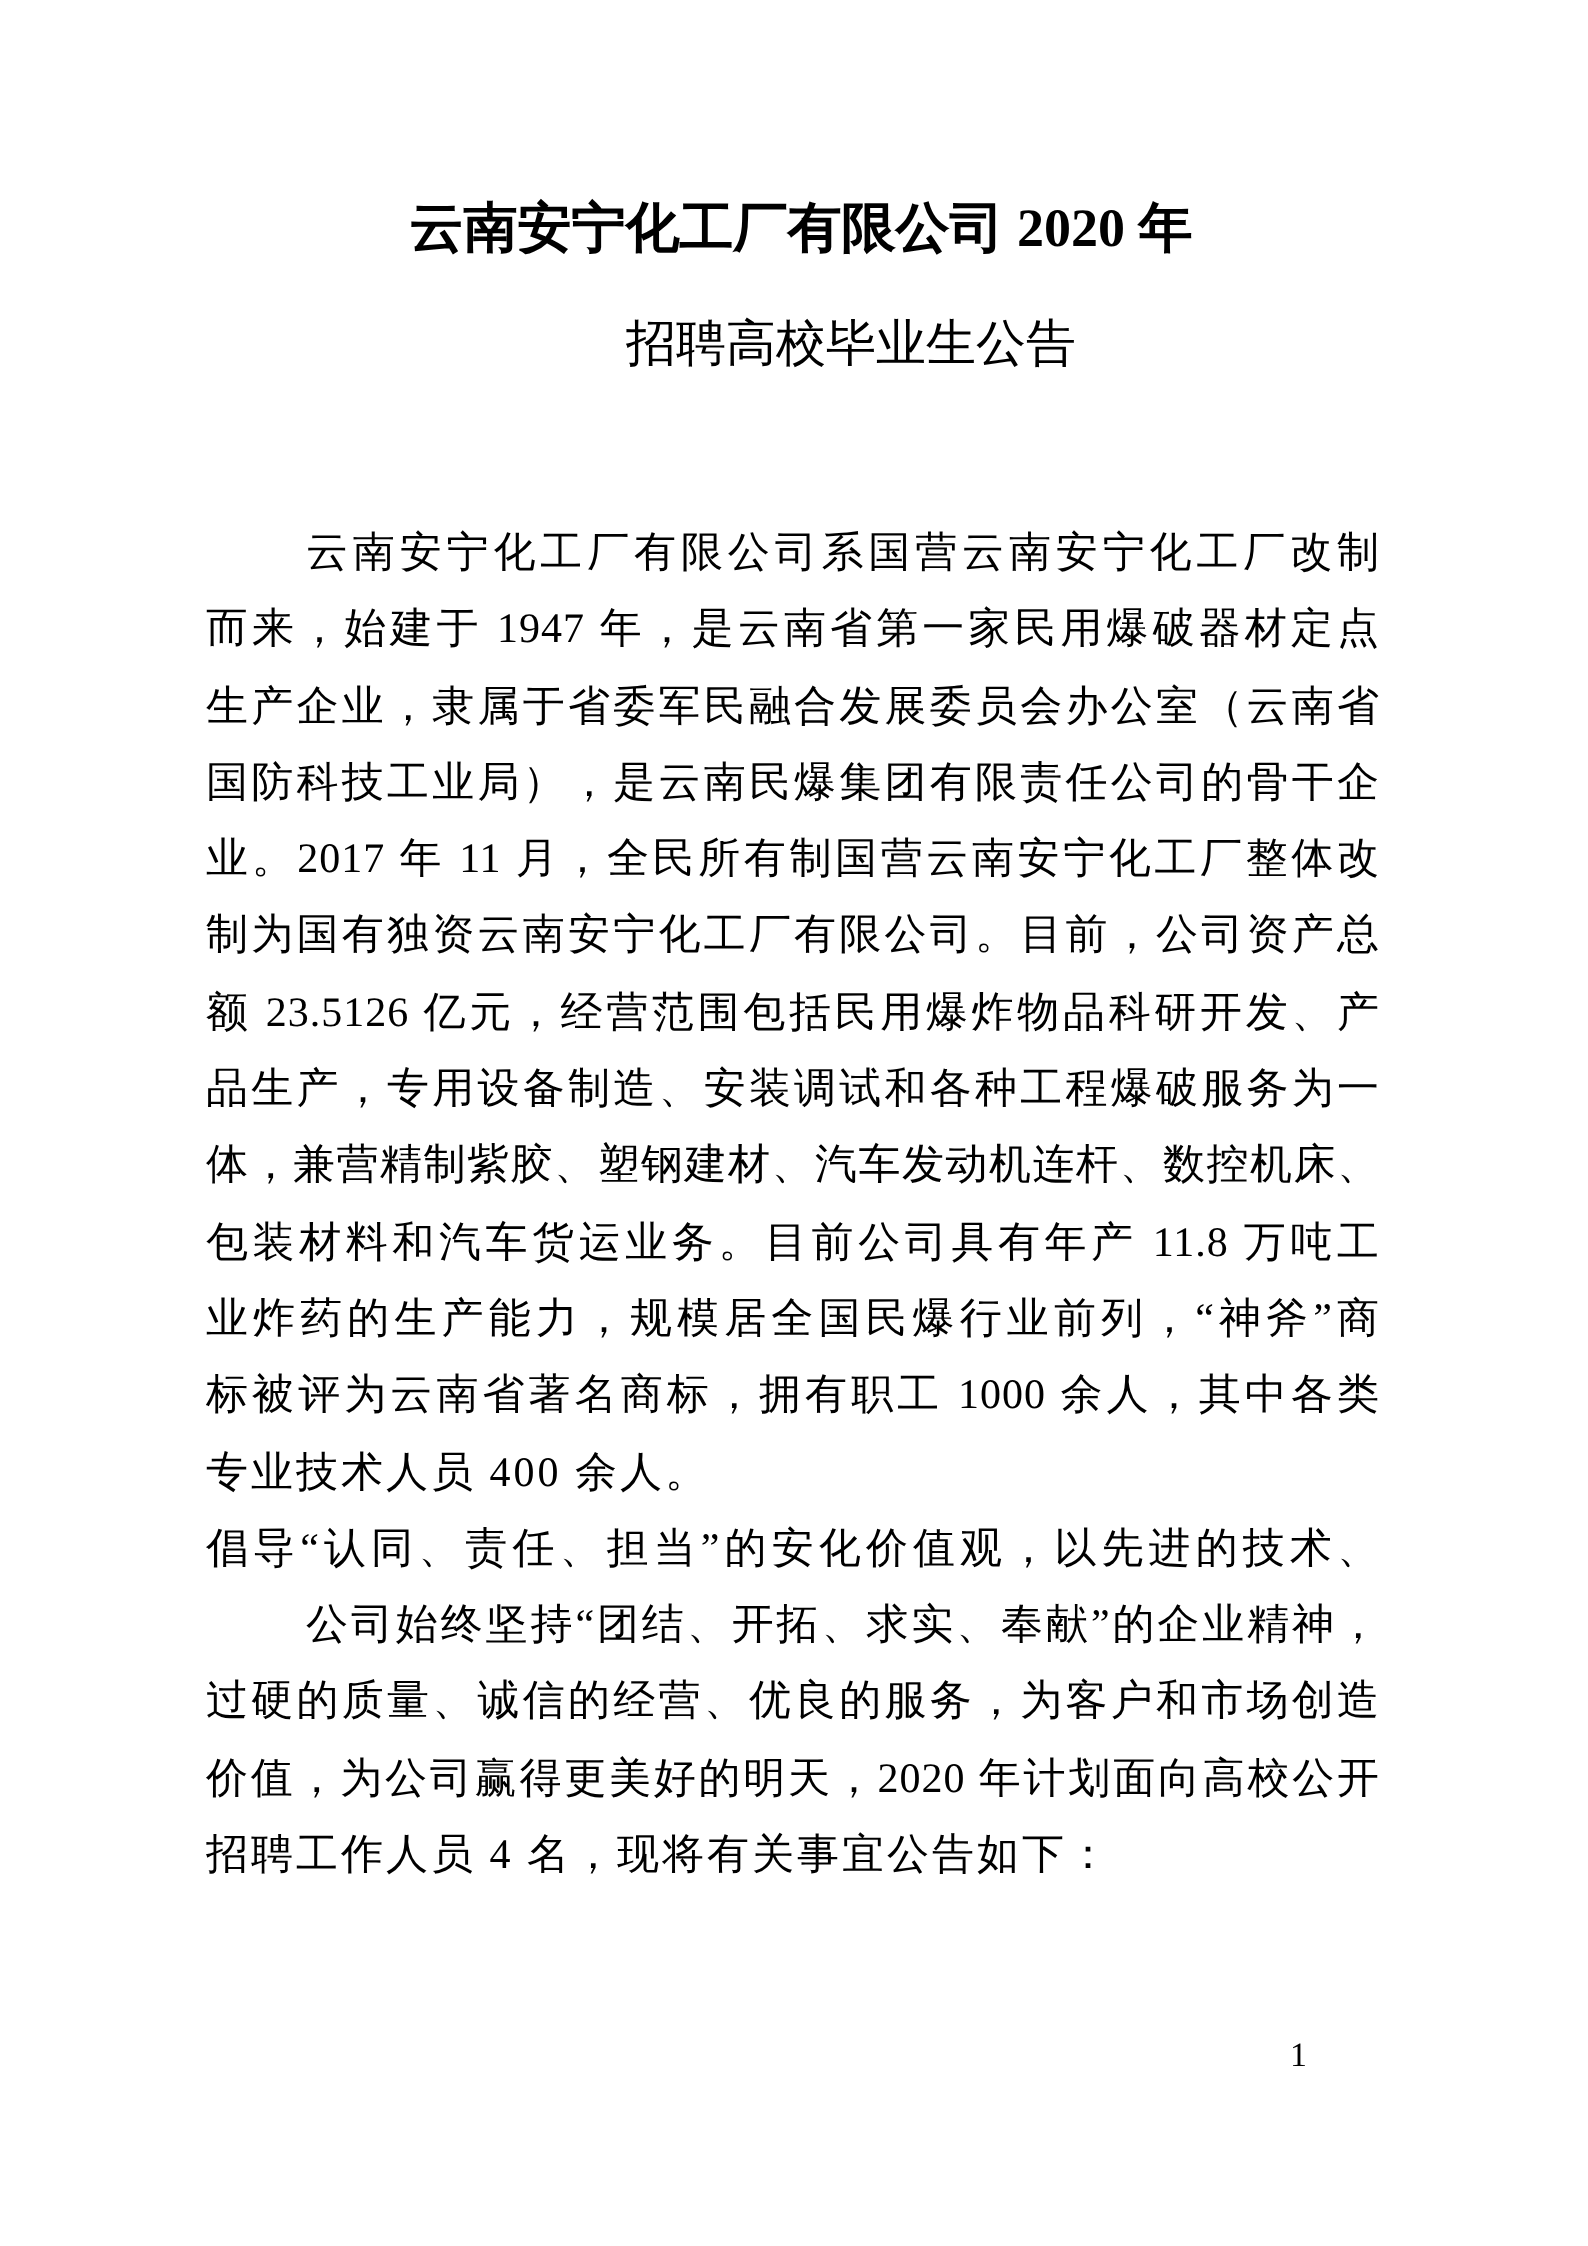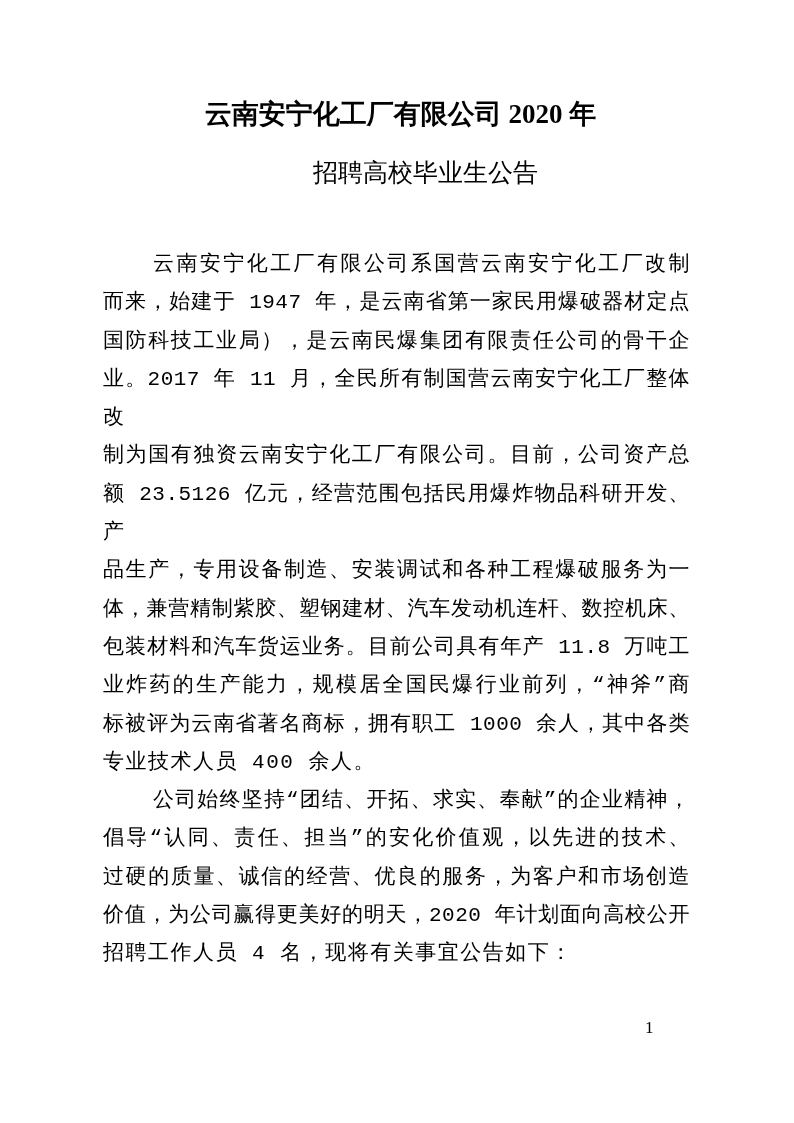--- a/index.html
+++ b/index.html
@@ -40,24 +40,24 @@
     text-align: center;
     font-family: "Liberation Sans", "DejaVu Sans", sans-serif;
     font-weight: normal;
     font-size: 25px;
     line-height: 42px;
     color: #000000;
     white-space: pre;
   }
   .doc-body {
     position: absolute;
-    top: 246px;
+    top: 257px;
     left: 103px;
     width: 587px;
-    font-family: Liberation Mono, monospace;
+    font-family: Liberation Serif, serif;
     font-size: 21px;
     line-height: 38.3px;
     color: #000000;
   }
   .line {
     text-align: justify;
     text-align-last: justify;
     text-justify: inter-character;
     letter-spacing: 0.5px;
   }
@@ -80,30 +80,31 @@
 </style>
 </head>
 <body>
 
 <div class="page">
   <h1 class="title-line1">云南安宁化工厂有限公司 2020 年</h1>
   <h2 class="title-line2">招聘高校毕业生公告</h2>
   <div class="doc-body">
       <div class="line indent">云南安宁化工厂有限公司系国营云南安宁化工厂改制</div>
       <div class="line">而来，始建于 1947 年，是云南省第一家民用爆破器材定点</div>
+      <div class="line">生产企业，隶属于省委军民融合发展委员会办公室（云南省</div>
       <div class="line">国防科技工业局），是云南民爆集团有限责任公司的骨干企</div>
       <div class="line">业。2017 年 11 月，全民所有制国营云南安宁化工厂整体改</div>
       <div class="line">制为国有独资云南安宁化工厂有限公司。目前，公司资产总</div>
       <div class="line">额 23.5126 亿元，经营范围包括民用爆炸物品科研开发、产</div>
       <div class="line">品生产，专用设备制造、安装调试和各种工程爆破服务为一</div>
       <div class="line">体，兼营精制紫胶、塑钢建材、汽车发动机连杆、数控机床、</div>
       <div class="line">包装材料和汽车货运业务。目前公司具有年产 11.8 万吨工</div>
       <div class="line">业炸药的生产能力，规模居全国民爆行业前列，“神斧”商</div>
       <div class="line">标被评为云南省著名商标，拥有职工 1000 余人，其中各类</div>
       <div class="line last">专业技术人员 400 余人。</div>
+      <div class="line">倡导“认同、责任、担当”的安化价值观，以先进的技术、</div>
       <div class="line indent">公司始终坚持“团结、开拓、求实、奉献”的企业精神，</div>
-      <div class="line">倡导“认同、责任、担当”的安化价值观，以先进的技术、</div>
       <div class="line">过硬的质量、诚信的经营、优良的服务，为客户和市场创造</div>
       <div class="line">价值，为公司赢得更美好的明天，2020 年计划面向高校公开</div>
       <div class="line last">招聘工作人员 4 名，现将有关事宜公告如下：</div>
     </div>
   <div class="page-number">1</div>
 </div>
 
 </body></html>

